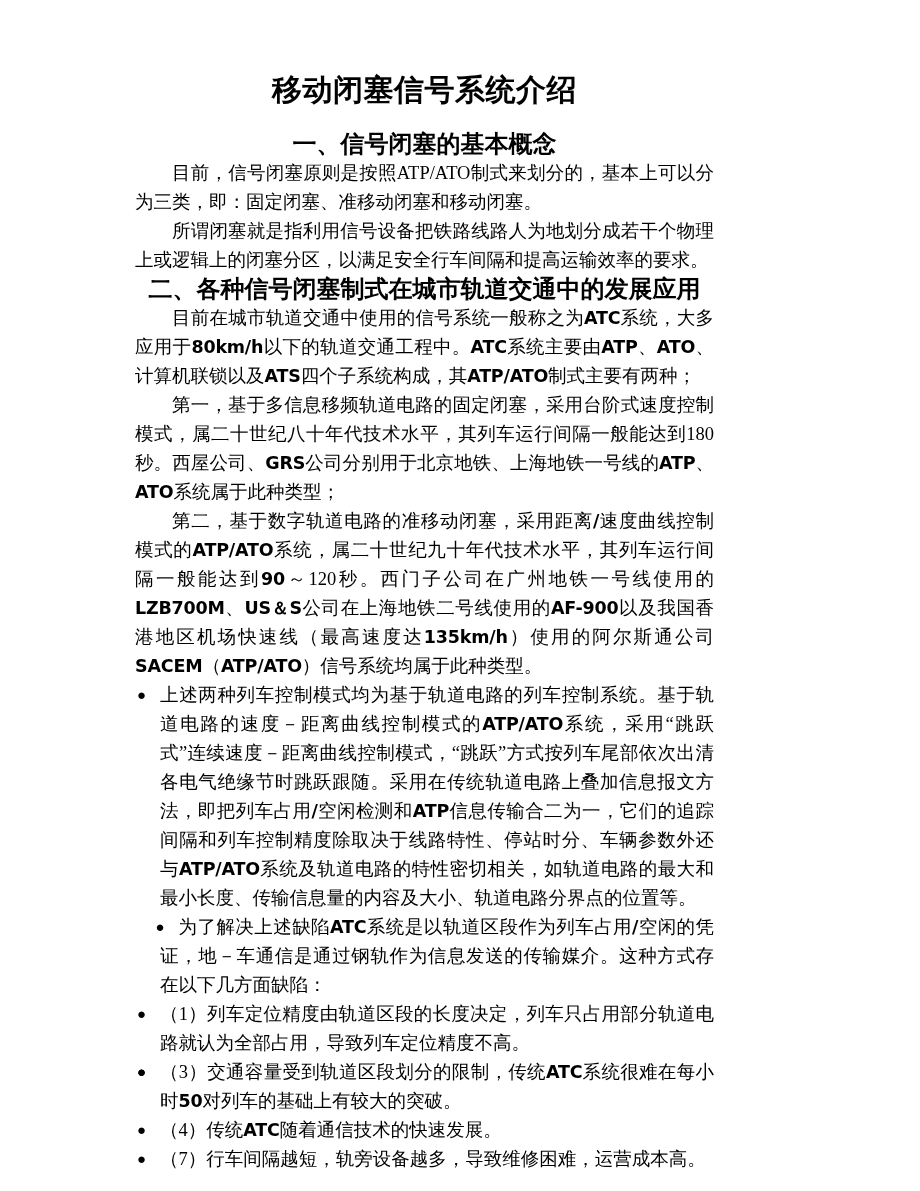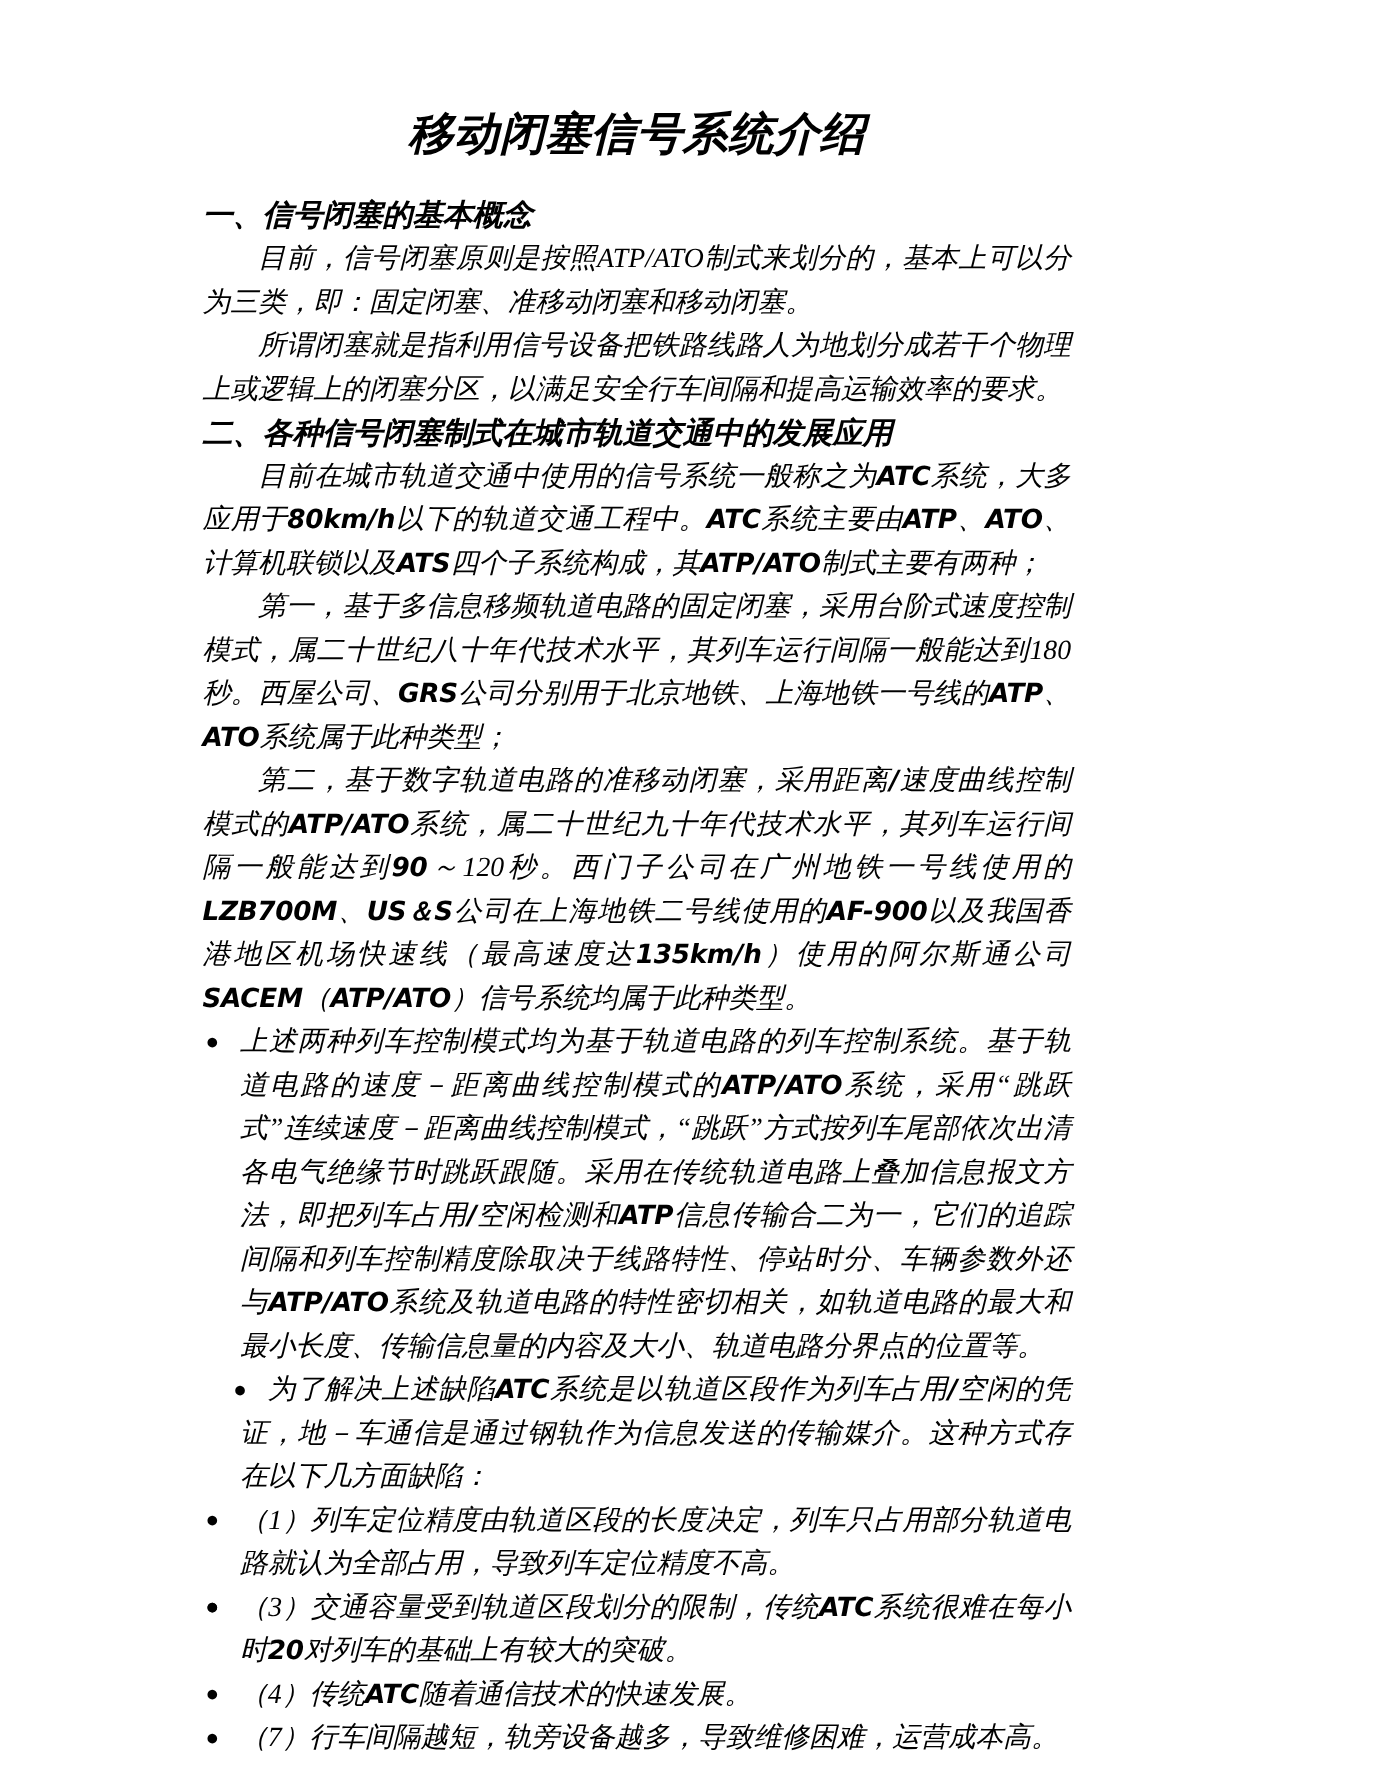--- a/index.html
+++ b/index.html
@@ -16,42 +16,41 @@
   }
 
   .page {
     position: relative;
     width: 844px;
     height: 1191px;
     box-sizing: border-box;
     padding: 0 130px 0 135px;
     background: #ffffff;
     overflow: hidden;
-    font-style: italic;
   }
 
   
   .doc-title {
     margin: 0;
     padding-top: 70px;
     text-align: center;
     font-family: "DejaVu Sans", "Liberation Sans", sans-serif;
     font-weight: bold;
     font-size: 30px;
     line-height: 40px;
     letter-spacing: 0.5px;
   }
 
   
   .section-heading {
     margin: 0;
-    text-align: left;
+    text-align: center;
     font-family: "Liberation Serif", "DejaVu Serif", serif;
     font-weight: bold;
-    font-size: 20px;
+    font-size: 24px;
     line-height: 29px;
   }
   .section-heading.h1-gap { margin-top: 20px; }
 
   
   p.para {
     margin: 0;
     font-size: 18.5px;
     line-height: 29px;
     text-align: justify;
@@ -127,21 +126,21 @@
       <p class="para para-mixed"><span class="rt cjk">目前在城市轨道交通中使用的信号系统一般称之为</span><span class="rt lat">ATC</span><span class="rt cjk">系统，大多应用于</span><span class="rt lat">80km/h</span><span class="rt cjk">以下的轨道交通工程中。</span><span class="rt lat">ATC</span><span class="rt cjk">系统主要由</span><span class="rt lat">ATP</span><span class="rt cjk">、</span><span class="rt lat">ATO</span><span class="rt cjk">、计算机联锁以及</span><span class="rt lat">ATS</span><span class="rt cjk">四个子系统构成，其</span><span class="rt lat">ATP/ATO</span><span class="rt cjk">制式主要有两种；</span></p>
       <p class="para para-mixed"><span class="rt cjk">第一，基于多信息移频轨道电路的固定闭塞，采用台阶式速度控制模式，属二十世纪八十年代技术水平，其列车运行间隔一般能达到</span><span class="rt lat-serif">180</span><span class="rt cjk">秒。西屋公司、</span><span class="rt lat">GRS</span><span class="rt cjk">公司分别用于北京地铁、上海地铁一号线的</span><span class="rt lat">ATP</span><span class="rt cjk">、</span><span class="rt lat">ATO</span><span class="rt cjk">系统属于此种类型；</span></p>
       <p class="para para-mixed"><span class="rt cjk">第二，基于数字轨道电路的准移动闭塞，采用距离</span><span class="rt lat">/</span><span class="rt cjk">速度曲线控制模式的</span><span class="rt lat">ATP/ATO</span><span class="rt cjk">系统，属二十世纪九十年代技术水平，其列车运行间隔一般能达到</span><span class="rt lat">90</span><span class="rt cjk">～</span><span class="rt lat-serif">120</span><span class="rt cjk">秒。西门子公司在广州地铁一号线使用的</span><span class="rt lat">LZB700M</span><span class="rt cjk">、</span><span class="rt lat">US＆S</span><span class="rt cjk">公司在上海地铁二号线使用的</span><span class="rt lat">AF-900</span><span class="rt cjk">以及我国香港地区机场快速线（最高速度达</span><span class="rt lat">135km/h</span><span class="rt cjk">）使用的阿尔斯通公司</span><span class="rt lat">SACEM</span><span class="rt cjk">（</span><span class="rt lat">ATP/ATO</span><span class="rt cjk">）信号系统均属于此种类型。</span></p>
     </div>
 
   <ul class="bullets">
       <li><span class="bullet-dot">●</span><span class="rt cjk">上述两种列车控制模式均为基于轨道电路的列车控制系统。基于轨道电路的速度－距离曲线控制模式的</span><span class="rt lat">ATP/ATO</span><span class="rt cjk">系统，采用“跳跃式”连续速度－距离曲线控制模式，“跳跃”方式按列车尾部依次出清各电气绝缘节时跳跃跟随。采用在传统轨道电路上叠加信息报文方法，即把列车占用</span><span class="rt lat">/</span><span class="rt cjk">空闲检测和</span><span class="rt lat">ATP</span><span class="rt cjk">信息传输合二为一，它们的追踪间隔和列车控制精度除取决于线路特性、停站时分、车辆参数外还与</span><span class="rt lat">ATP/ATO</span><span class="rt cjk">系统及轨道电路的特性密切相关，如轨道电路的最大和最小长度、传输信息量的内容及大小、轨道电路分界点的位置等。</span></li>
       <li class="indent-extra"><span class="bullet-dot">●</span><span class="rt cjk">为了解决上述缺陷</span><span class="rt lat">ATC</span><span class="rt cjk">系统是以轨道区段作为列车占用</span><span class="rt lat">/</span><span class="rt cjk">空闲的凭证，地－车通信是通过钢轨作为信息发送的传输媒介。这种方式存在以下几方面缺陷：</span></li>
       <li><span class="bullet-dot">●</span><span class="rt cjk">（1）列车定位精度由轨道区段的长度决定，列车只占用部分轨道电路就认为全部占用，导致列车定位精度不高。</span></li>
       <li><span class="bullet-dot">●</span></li>
-      <li><span class="bullet-dot">●</span><span class="rt cjk">（3）交通容量受到轨道区段划分的限制，传统</span><span class="rt lat">ATC</span><span class="rt cjk">系统很难在每小时</span><span class="rt lat">20</span><span class="rt cjk">对列车的基础上有较大的突破。</span></li>
+      <li><span class="bullet-dot">●</span><span class="rt cjk">（3）交通容量受到轨道区段划分的限制，传统</span><span class="rt lat">ATC</span><span class="rt cjk">系统很难在每小时</span><span class="rt lat">50</span><span class="rt cjk">对列车的基础上有较大的突破。</span></li>
       <li><span class="bullet-dot">●</span><span class="rt cjk">（4）传统</span><span class="rt lat">ATC</span><span class="rt cjk">随着通信技术的快速发展。</span></li>
       <li><span class="bullet-dot">●</span><span class="rt cjk">（7）行车间隔越短，轨旁设备越多，导致维修困难，运营成本高。</span></li>
     </ul>
 
   <div class="spacer-line"></div>
 
   <div>
       <p class="para"><span class="rt cjk">随着通信技术的快速发展，为了解决上述缺陷，近年来国际上几家著名的信号系统制造商如加拿大阿尔卡特公司、法国的阿尔斯通公司、美国的通用电气公司、德国的西门子公司、英国的西屋公司等纷纷开展了基于“通信”的移动闭塞系统的研究开发，它代表了城市轨道交通领域信号系统的一种发展趋势。</span></p>
     </div>
 

